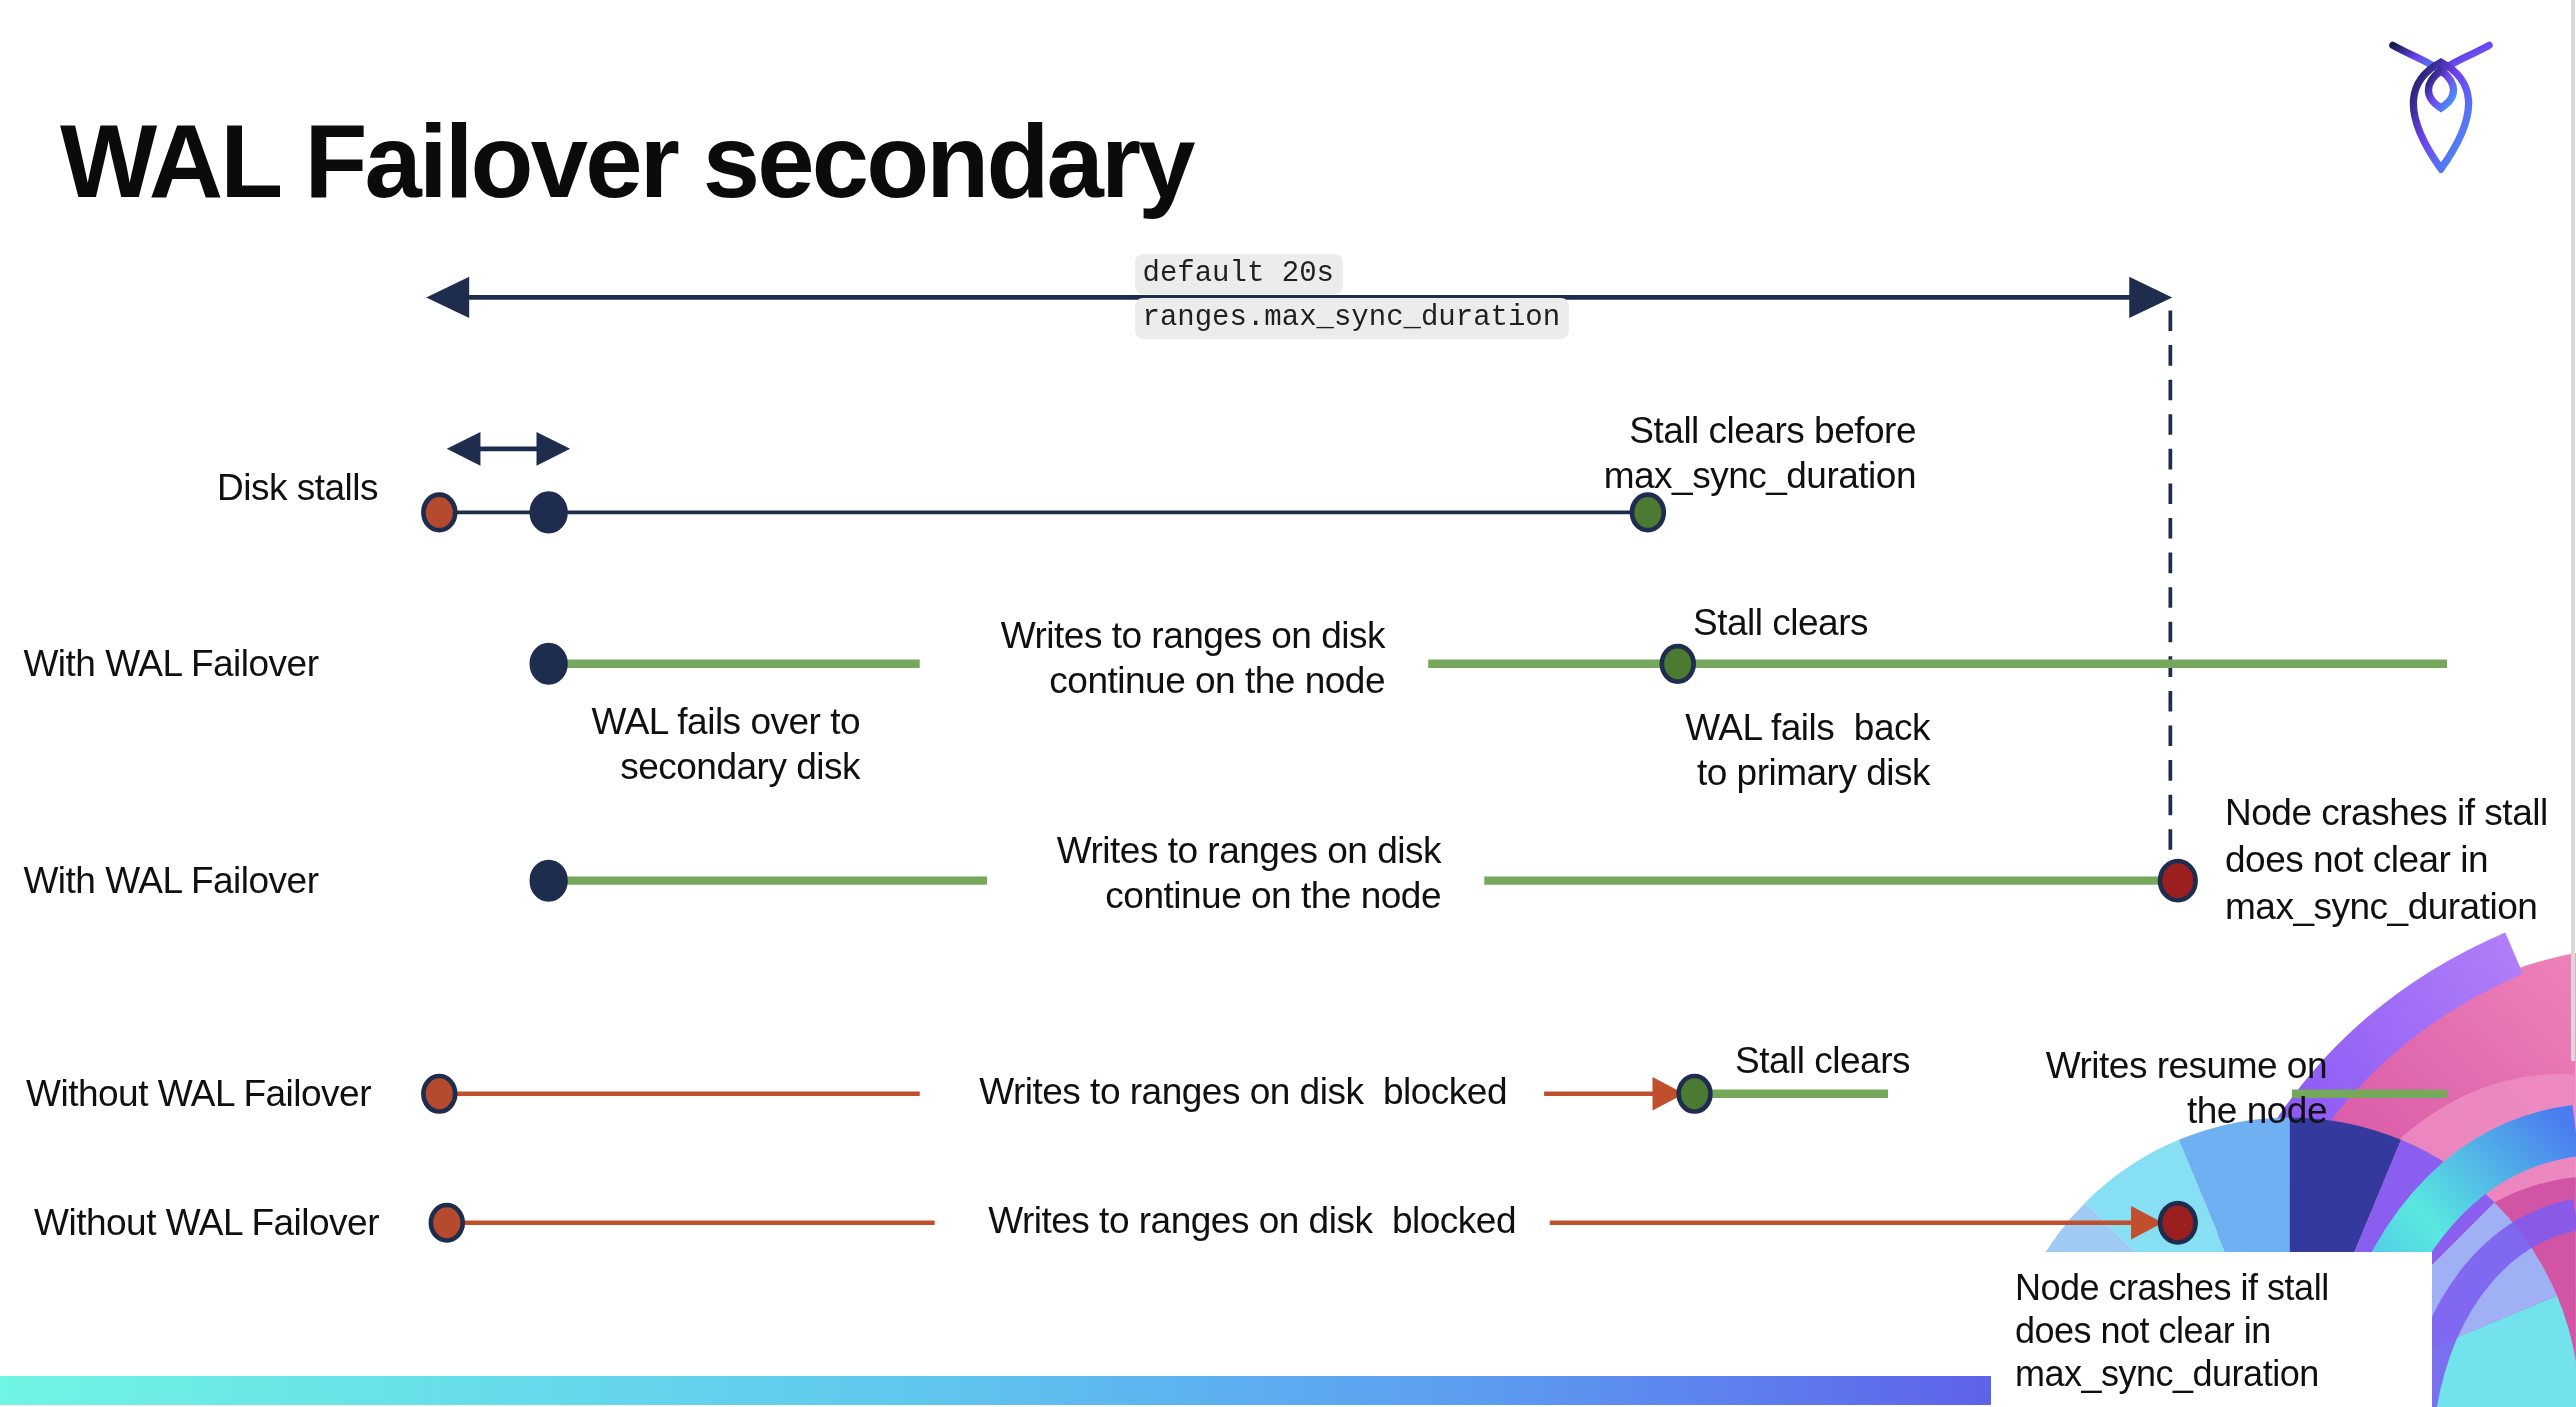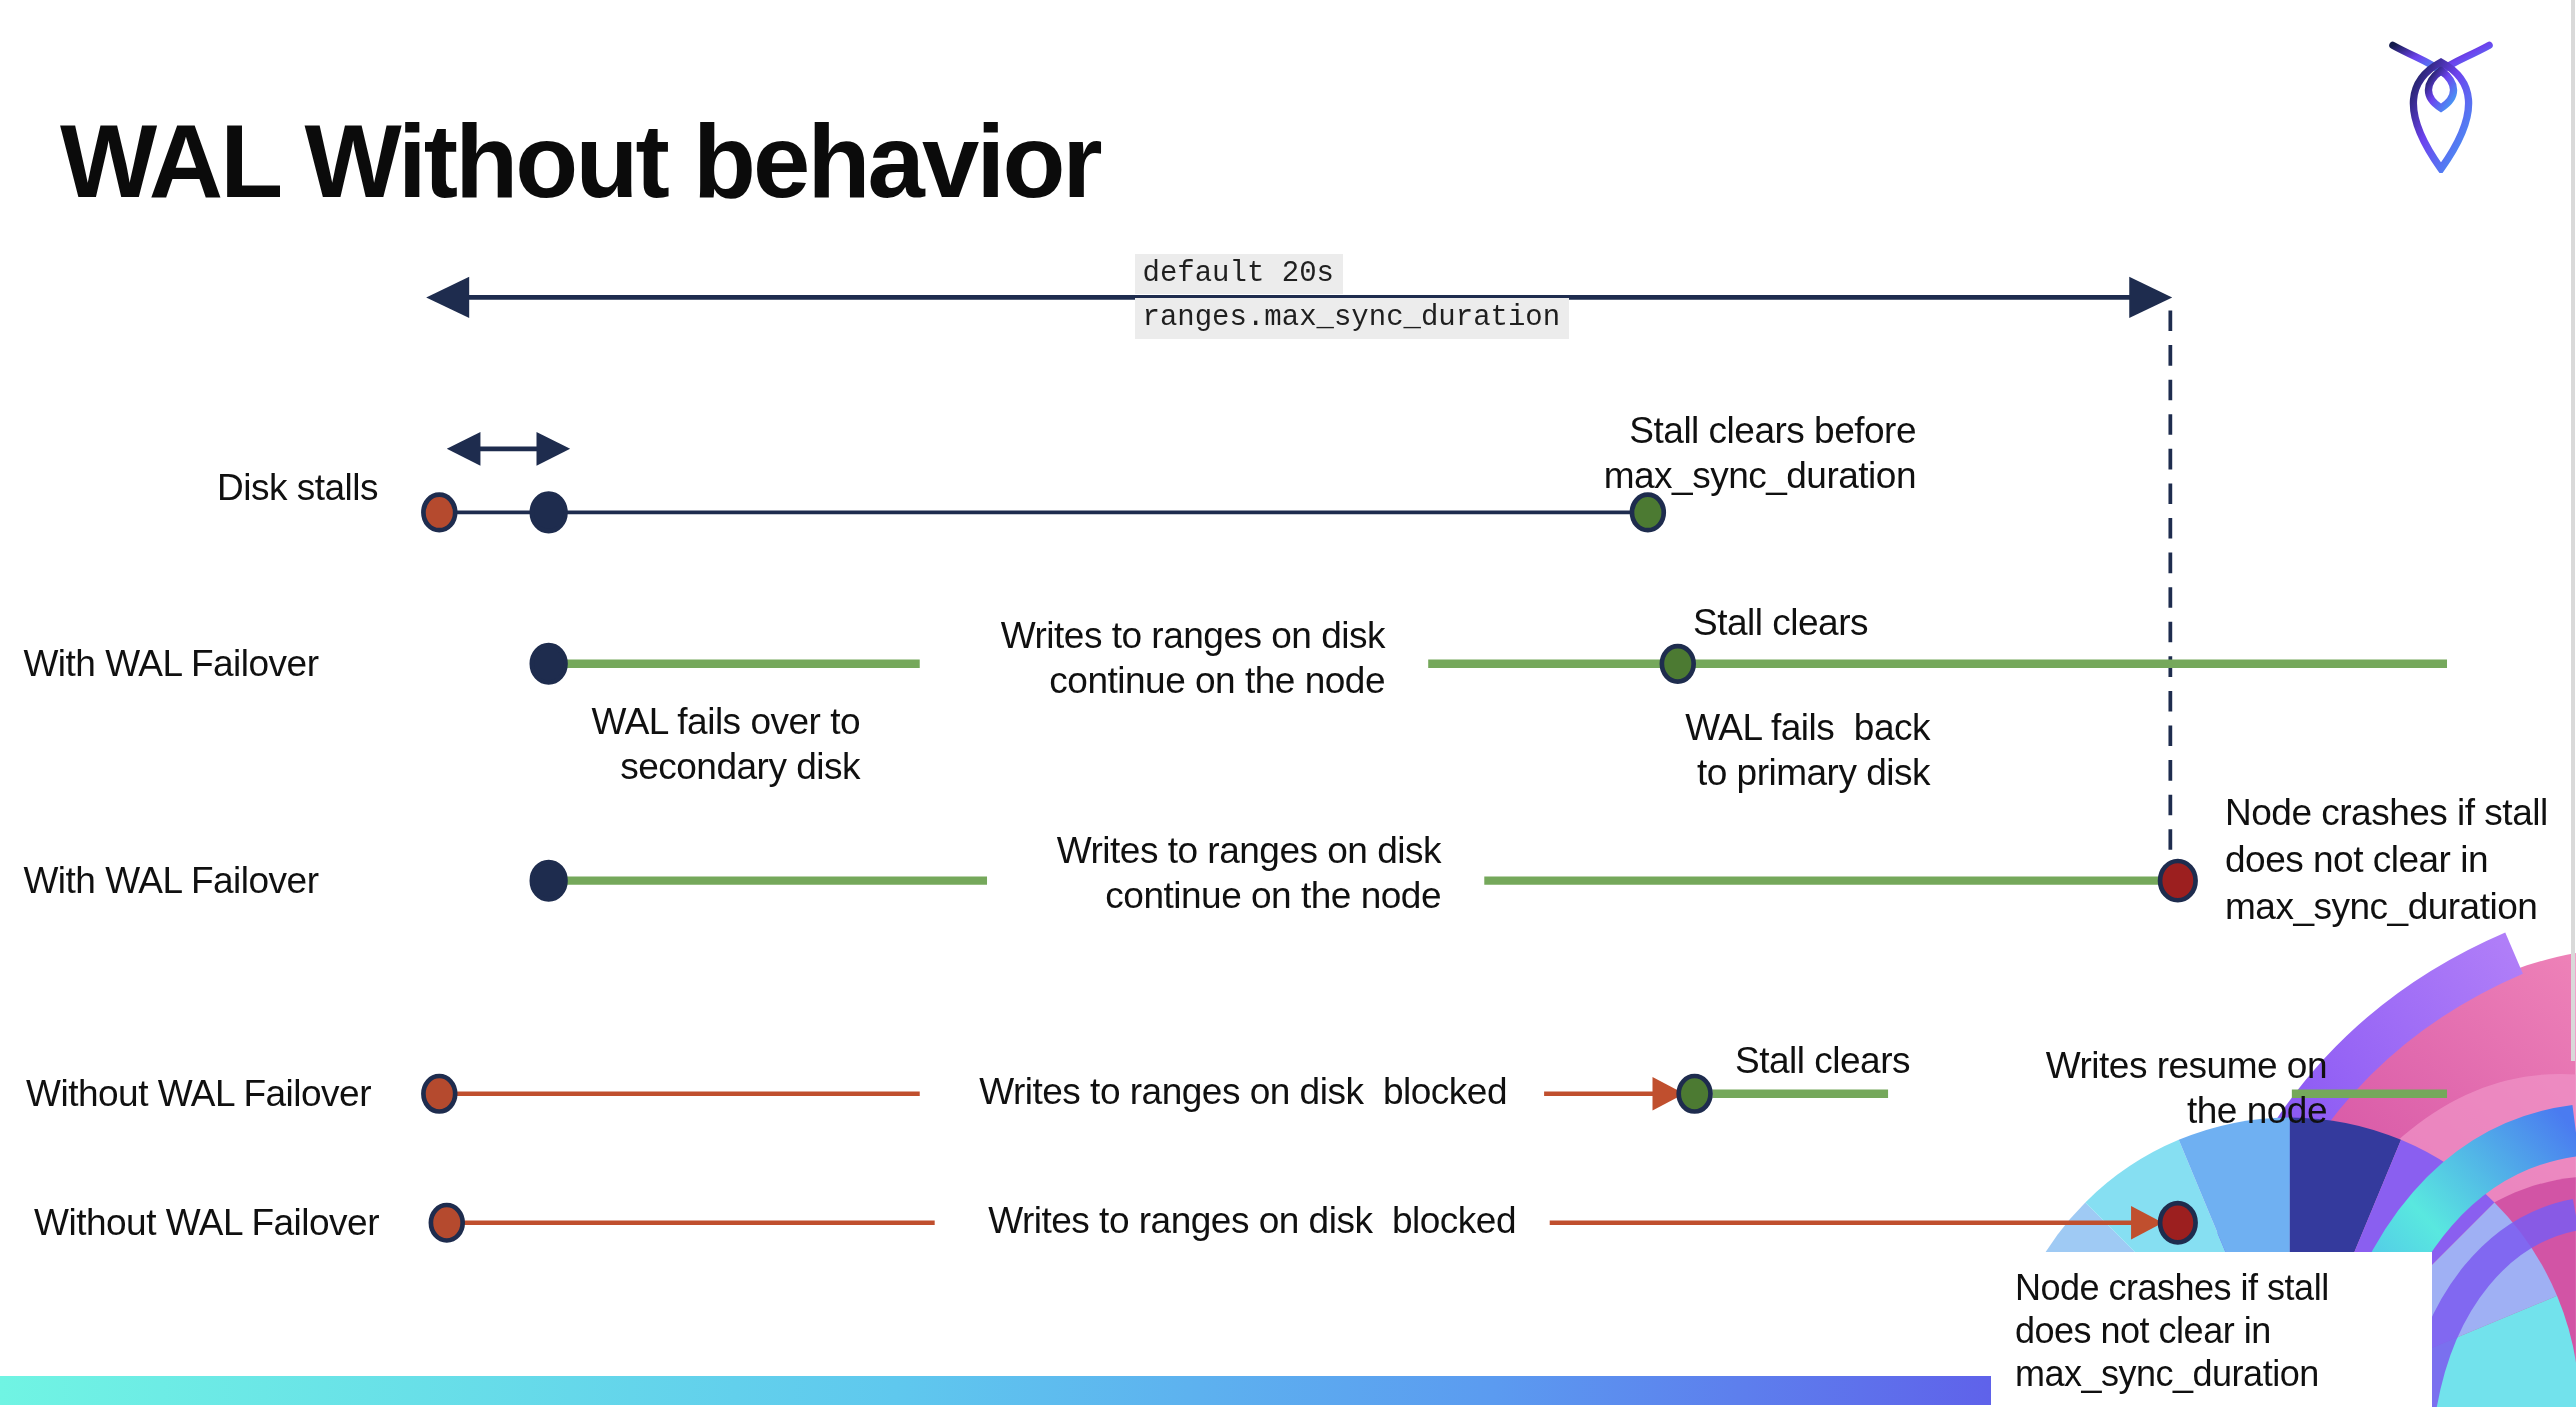--- a/index.html
+++ b/index.html
@@ -3,21 +3,21 @@
 <meta charset="utf-8">
 <style>
   html,body{margin:0;padding:0;background:#fff;}
   #slide{position:relative;width:2576px;height:1408px;background:#ffffff;overflow:hidden;
          font-family:"Liberation Sans","DejaVu Sans",sans-serif;color:var(--text,#111);}
   
   .title{position:absolute;left:60px;top:34px;font-size:103px;font-weight:800;letter-spacing:-2.8px;color:#0b0b0b;}
   .logo{position:absolute;left:2386px;top:37px;width:110px;height:136px;}
   
   .code-label{position:absolute;font-family:"Liberation Mono","DejaVu Sans Mono",monospace;font-size:29px;color:#1f1f1f;}
-  .code-label span{display:table;background:var(--code_bg,#ececec);padding:2.8px 9.3px 4.7px 7.5px;margin-bottom:3.7px;white-space:pre;}
+  .code-label span{display:table;background:var(--code_bg,#ececec);padding:2.8px 9.3px 4.7px 7.5px;margin-bottom:3.7px;white-space:pre;border-radius:8px;}
   .code-max-sync{left:1135px;top:254px;}
   .code-unhealthy{left:32px;top:348px;}
   
   .note{position:absolute;font-size:37px;line-height:45px;white-space:pre-wrap;text-align:right;color:#101010;letter-spacing:-0.5px;}
   .row-label{position:absolute;font-size:37px;line-height:43px;color:#101010;letter-spacing:-0.5px;white-space:nowrap;}
   .lbl-r1{left:206px;top:466px;width:183px;text-align:center;}
   .lbl-r2{left:23.4px;top:642px;}
   .lbl-r3{left:23.4px;top:859px;}
   .lbl-r4{left:26px;top:1072px;}
   .lbl-r5{left:34px;top:1201px;}
@@ -134,21 +134,21 @@
 
     <line class="ln-red" x1="495" y1="1308" x2="1000" y2="1308"></line>
     <line class="ln-red" x1="1658" y1="1308" x2="2290" y2="1308"></line>
     <polygon class="head-red" points="2314,1308 2280,1290 2280,1326"></polygon>
     <ellipse class="dot dot-red" cx="478" cy="1308" rx="17" ry="19"></ellipse>
     <ellipse class="dot dot-darkred" cx="2330" cy="1308" rx="19" ry="21"></ellipse>
   </svg>
 
   <div class="white-box"></div>
 
-  <h1 class="title">WAL Without behavior</h1>
+  <h1 class="title">WAL Failover secondary</h1>
 
   <svg class="logo" viewBox="0 0 100 130" aria-hidden="true">
     <defs>
       <linearGradient id="gLogo" x1="0" y1="0" x2="1" y2="1">
         <stop offset="0" stop-color="#131b4c"></stop>
           <stop offset="0.45" stop-color="#6d42ee"></stop>
           <stop offset="1" stop-color="#41a3f5"></stop>
       </linearGradient>
     </defs>
     <g stroke="url(#gLogo)" stroke-width="7" fill="none" stroke-linecap="round">

